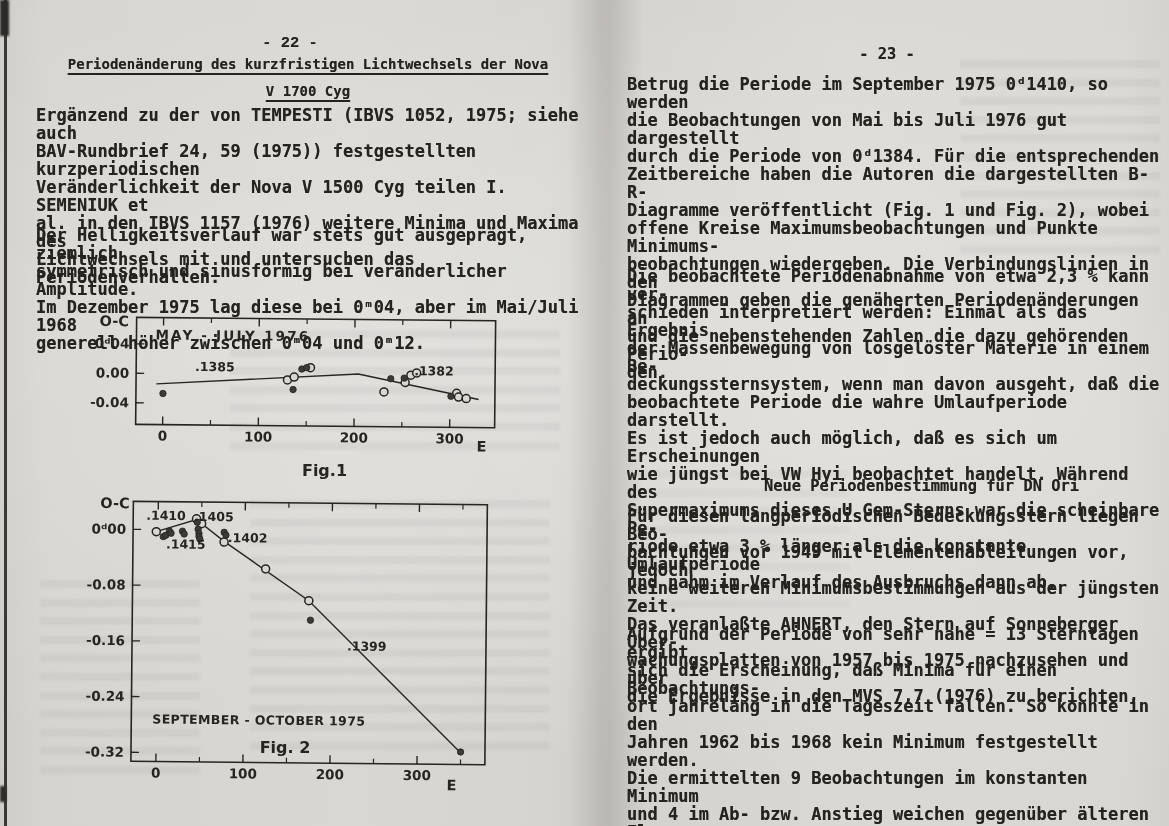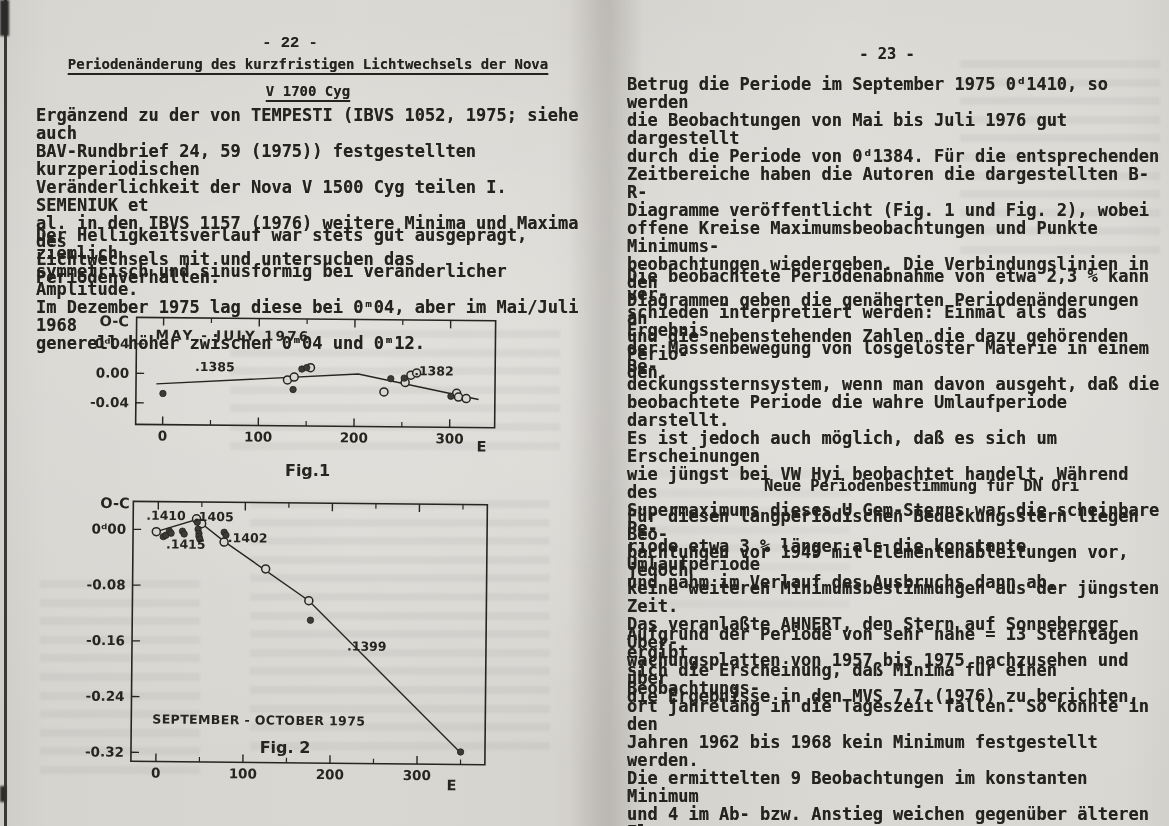--- a/index.html
+++ b/index.html
@@ -115,21 +115,21 @@
         <circle cx="221.5" cy="69.6" r="3.2" fill="#3c3b38" stroke="#26251f" stroke-width="0.8"></circle>
         <circle cx="305.7" cy="79.9" r="3.2" fill="#3c3b38" stroke="#26251f" stroke-width="0.8"></circle>
         <circle cx="319.1" cy="79.2" r="3.2" fill="#3c3b38" stroke="#26251f" stroke-width="0.8"></circle>
         <circle cx="366.0" cy="96.9" r="3.2" fill="#3c3b38" stroke="#26251f" stroke-width="0.8"></circle>
         <text x="129.7" y="74.0" text-anchor="middle" class="ann">.1385</text>
         <text x="348.8" y="76.2" text-anchor="middle" class="ann">.1382</text>
         <text x="70" y="43" class="ctitle" style="font:700 13.5px &quot;DejaVu Sans&quot;,sans-serif;letter-spacing:2.2px">MAY - JULY 1976</text>
         <text x="14" y="30" class="alabel">O-C</text>
         <text x="392" y="152" class="alabel">E</text>
       </svg>
-    <div class="fig-caption" style="left:55px;top:441px;width:445px;">Fig.1</div>
+    <div class="fig-caption" style="left:72px;top:441px;width:445px;">Fig.1</div>
 
     <svg class="fig" style="left:55px;top:468px;width:445px;height:315px;" viewBox="0 0 445 315">
         <rect x="47" y="15" width="354" height="260" fill="none" stroke="#26251f" stroke-width="1.6"></rect>
         <line x1="71.98106712564544" y1="275" x2="71.98106712564544" y2="267" stroke="#26251f" stroke-width="1.4"></line>
         <line x1="71.98106712564544" y1="15" x2="71.98106712564544" y2="23" stroke="#26251f" stroke-width="1.4"></line>
         <text x="71.98106712564544" y="291" text-anchor="middle" class="tick">0</text>
         <line x1="159.02311285960167" y1="275" x2="159.02311285960167" y2="267" stroke="#26251f" stroke-width="1.4"></line>
         <line x1="159.02311285960167" y1="15" x2="159.02311285960167" y2="23" stroke="#26251f" stroke-width="1.4"></line>
         <text x="159.02311285960167" y="291" text-anchor="middle" class="tick">100</text>
         <line x1="246.0651585935579" y1="275" x2="246.0651585935579" y2="267" stroke="#26251f" stroke-width="1.4"></line>

